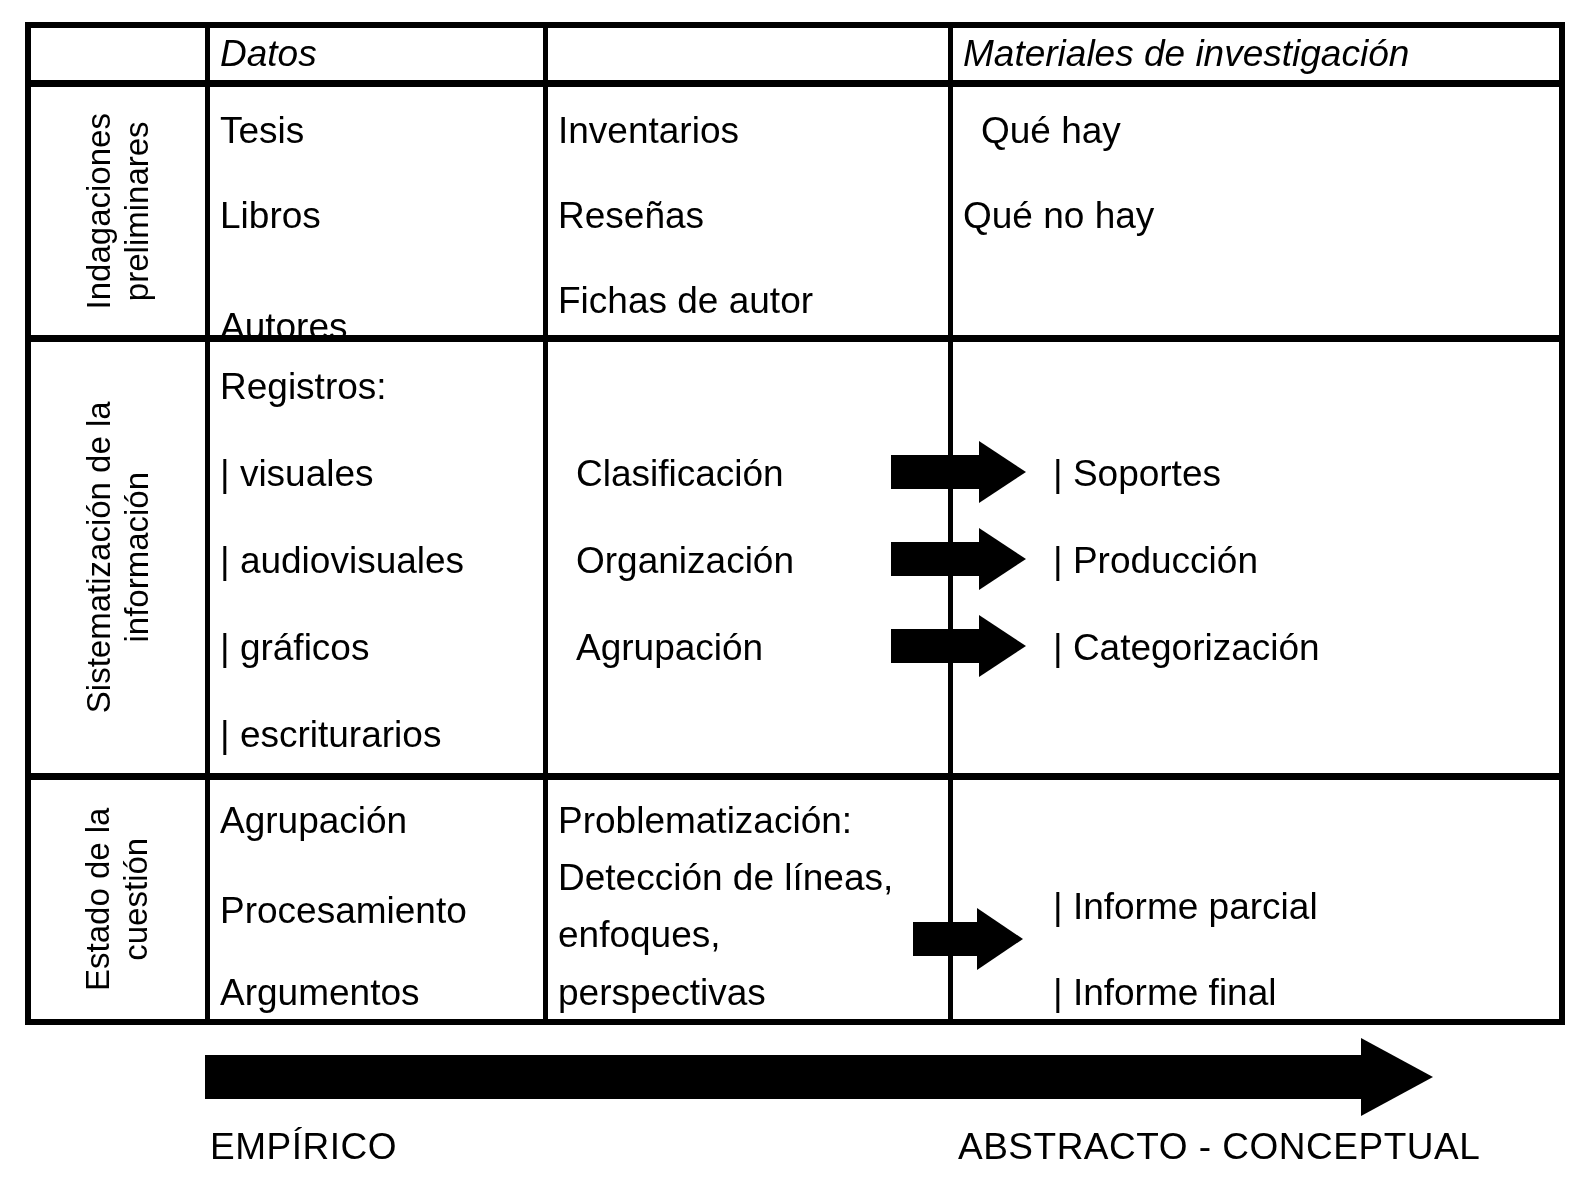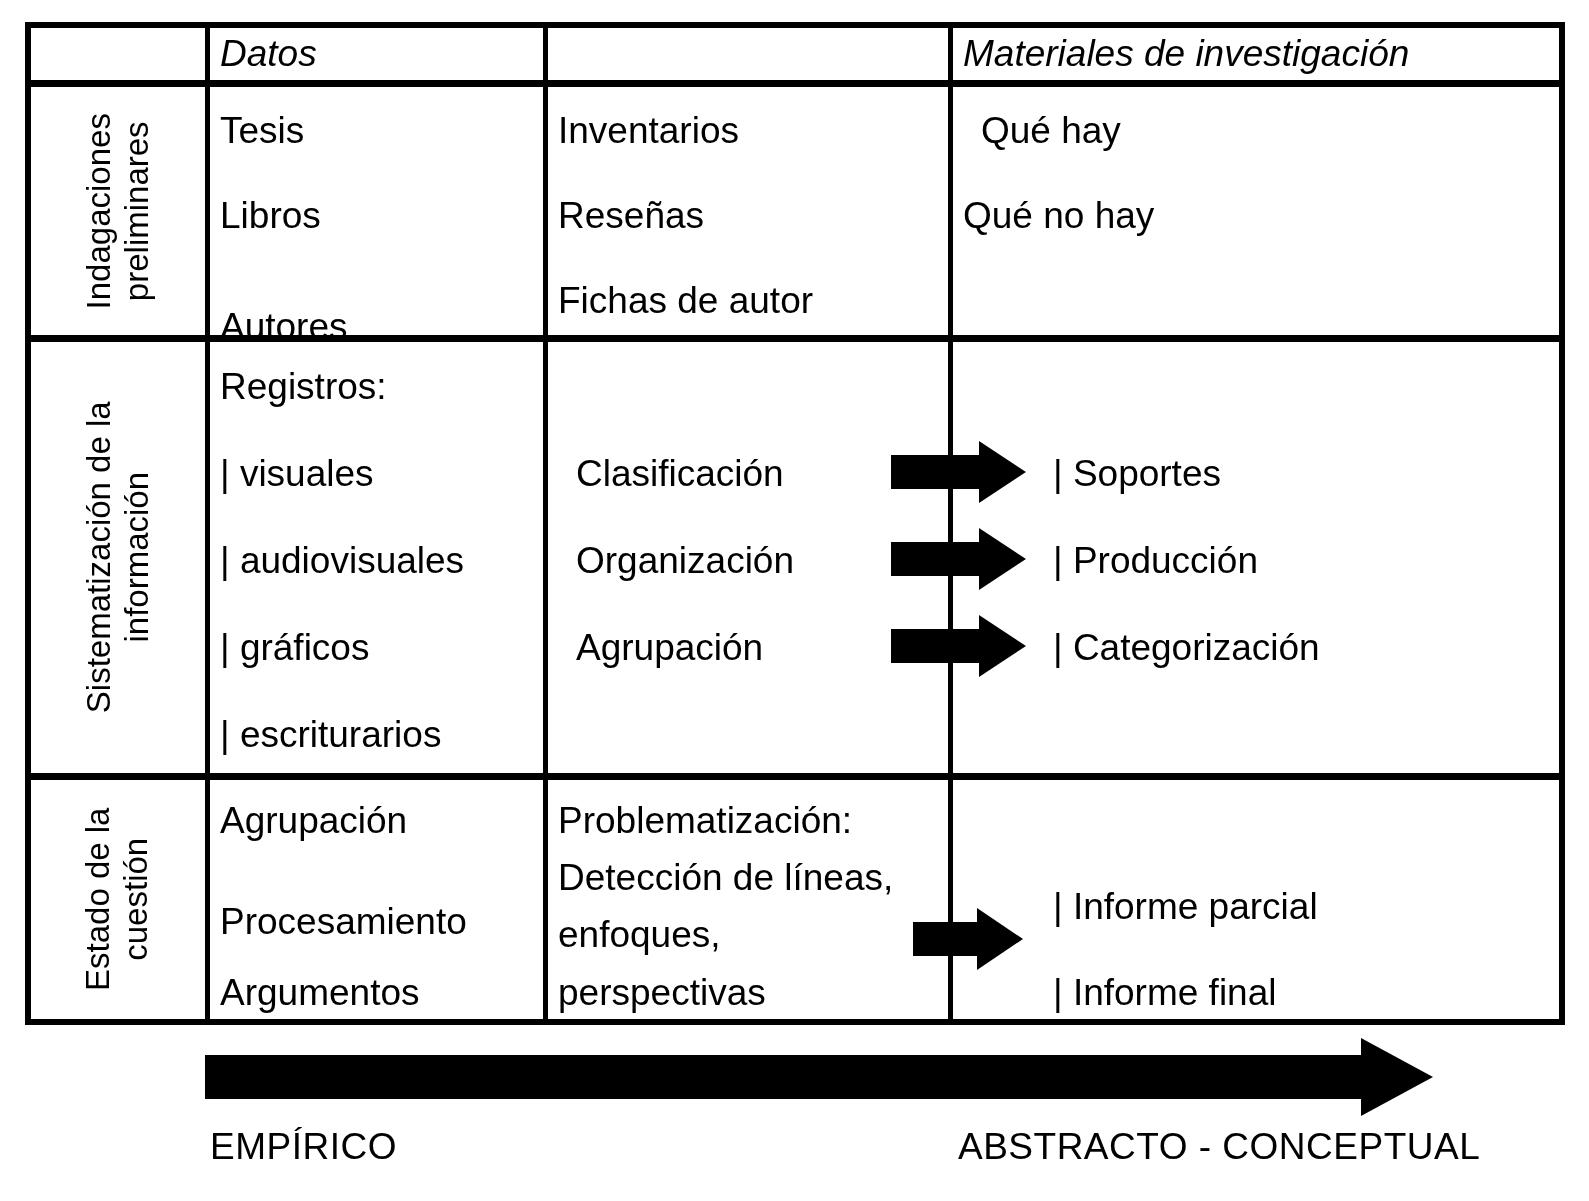--- a/index.html
+++ b/index.html
@@ -140,21 +140,21 @@
 
     <div class="rot-wrap" style="left:0;top:752px;width:174px;height:239px;">
       <div class="rot">
         <span>Estado de la</span>
         <span class="l2">cuestión</span>
       </div>
     </div>
 
     <div class="cell body-cell" style="left:179px;top:752px;width:333px;height:239px;">
       <div class="line" style="left:10px;top:22px;">Agrupación</div>
-      <div class="line" style="left:10px;top:123px;">Procesamiento</div>
+      <div class="line" style="left:10px;top:112px;">Procesamiento</div>
       <div class="line" style="left:10px;top:194px;">Argumentos</div>
     </div>
 
     <div class="cell body-cell" style="left:517px;top:752px;width:400px;height:239px;">
       <div class="line" style="left:10px;top:22px;">Problematización:</div>
       <div class="line" style="left:10px;top:79px;">Detección de líneas,</div>
       <div class="line" style="left:10px;top:136px;">enfoques,</div>
       <div class="line" style="left:10px;top:194px;">perspectivas</div>
     </div>
 

